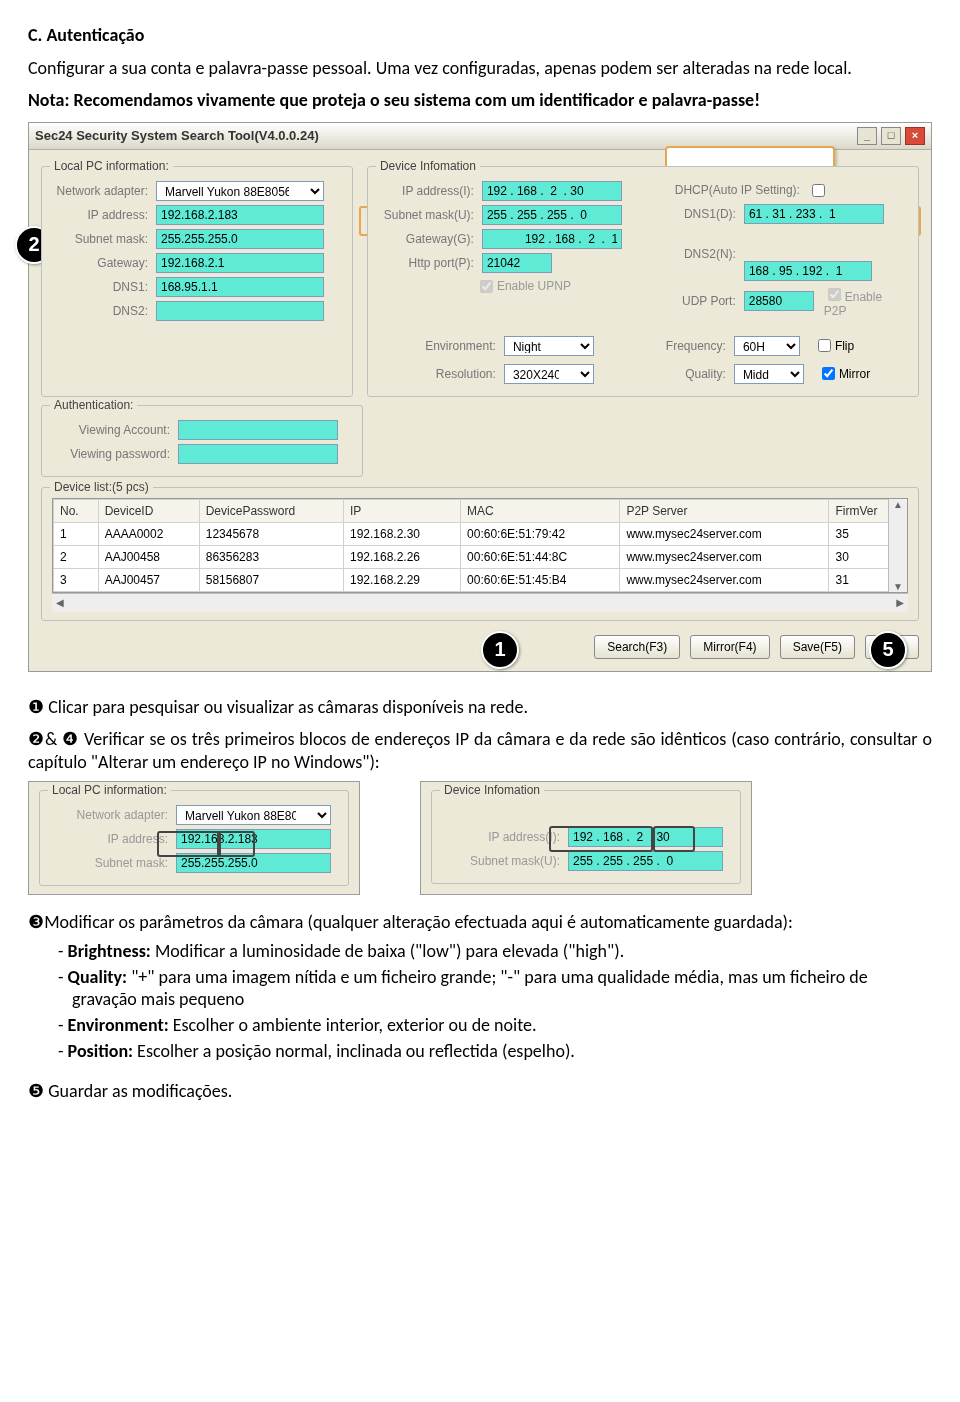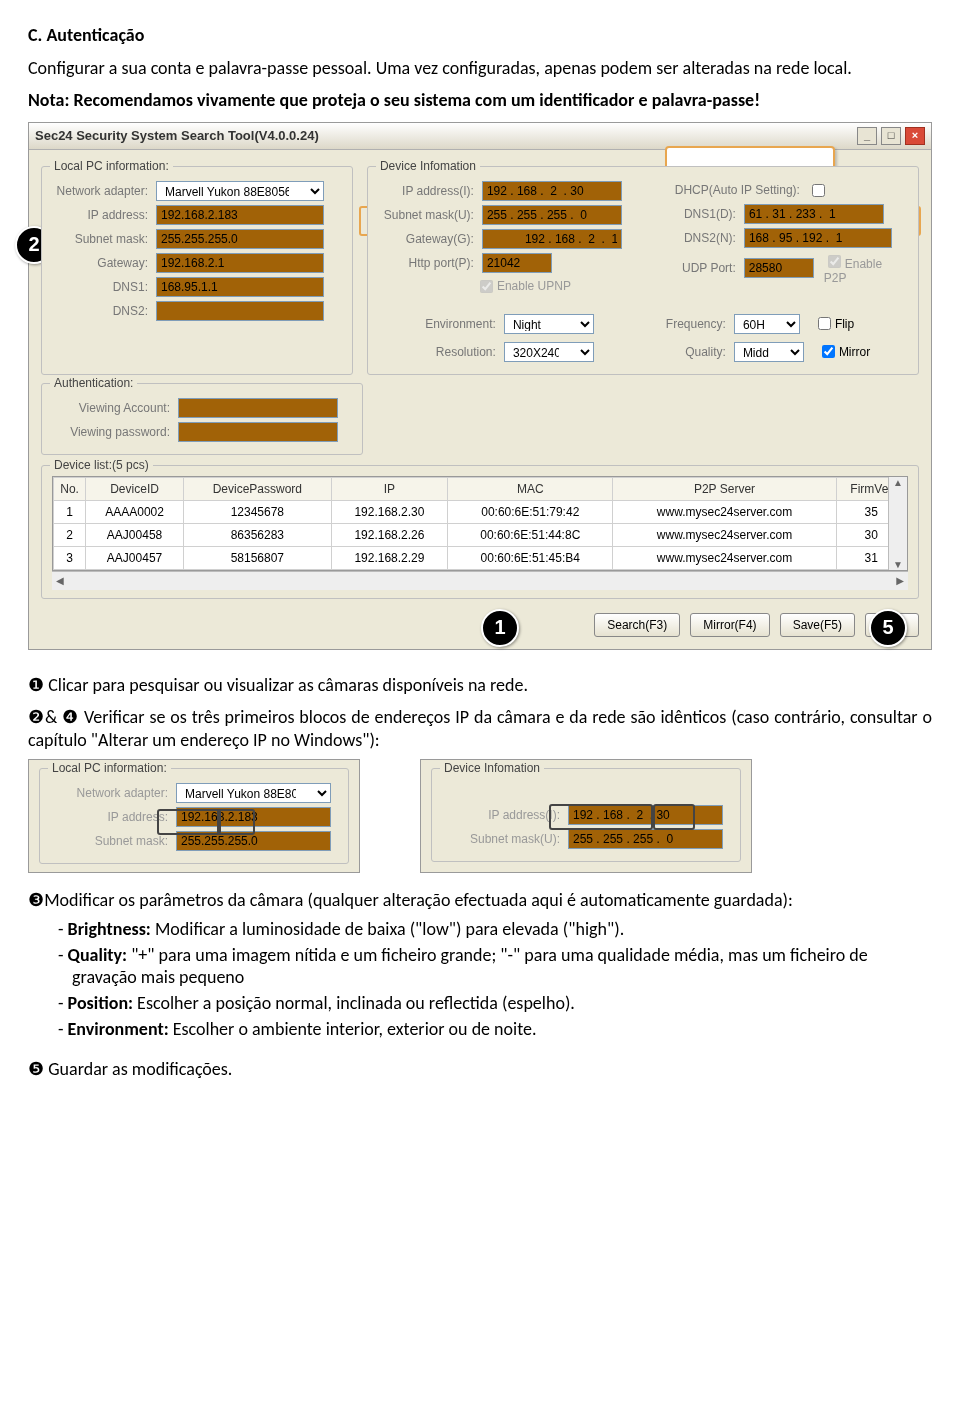--- a/index.html
+++ b/index.html
@@ -8,30 +8,30 @@
 .tool{border:1px solid #9a9a9a;background:#ece9d8;font-family:Tahoma,Arial,sans-serif;font-size:12px;color:#000;position:relative;margin:6px 0 24px 0}
 .titlebar{background:linear-gradient(#fff,#dcd8c8);padding:4px 6px;font-size:13px;font-weight:bold;color:#333;display:flex;align-items:center;justify-content:space-between;border-bottom:1px solid #b0b0b0}
 .titlebar .wbtns{display:flex;gap:4px}
 .titlebar .wbtns span{width:18px;height:16px;border:1px solid #888;background:#e8e4d4;display:inline-flex;align-items:center;justify-content:center;font-size:11px;line-height:1}
 .titlebar .wbtns .close{background:#d94a38;color:#fff;border-color:#a03020}
 .body{padding:10px 12px 12px 12px;position:relative}
 .fs{border:1px solid #c0c0c0;border-radius:3px;padding:10px 10px 8px 10px;margin:6px 0 10px 0;position:relative;background:#ece9d8}
 .fs .lg{position:absolute;top:-8px;left:8px;background:#ece9d8;padding:0 4px;font-size:12px;color:#444}
 .row{display:flex;align-items:center;margin:4px 0}
 .lab{width:118px;text-align:right;color:#777;padding-right:8px;font-size:12px}
-.inp,.sel,.btn,.ip{border:1px solid #7f9db9;background:#a16207;font-family:Tahoma,Arial,sans-serif;font-size:12px;height:20px;box-sizing:border-box;padding:2px 4px}
+.inp,.sel,.btn,.ip{border:1px solid #7f9db9;background:#5eead4;font-family:Tahoma,Arial,sans-serif;font-size:12px;height:20px;box-sizing:border-box;padding:2px 4px}
 .sel{padding-right:18px;background:#fff}
 .btn{background:linear-gradient(#fff,#e6e2d0);border:1px solid #888;border-radius:3px;padding:2px 12px;height:24px}
 .grid3{display:flex;gap:14px}
 .col{flex:1}
 .col .lab{width:96px}
 .col3 .lab{width:86px}
 .chk{margin-right:4px}
 table.dev{width:100%;border-collapse:collapse;font-size:12px;background:#fff}
-table.dev th,table.dev td{border:1px solid #d0d0d0;padding:4px 0;text-align:center}
+table.dev th,table.dev td{border:1px solid #d0d0d0;padding:4px 6px;text-align:left}
 table.dev th{background:#f6f4ea;font-weight:normal;color:#333}
 .tablewrap{border:1px solid #999;background:#fff;position:relative}
 .scrolly{position:absolute;right:0;top:0;bottom:0;width:18px;background:#eee;border-left:1px solid #bbb;display:flex;flex-direction:column;align-items:center;font-size:10px;color:#666}
 .scrolly::before{content:"▲"}.scrolly::after{content:"▼";margin-top:auto}
 .scrollx{height:18px;background:#eee;border-top:1px solid #bbb;display:flex;align-items:center;justify-content:space-between;padding:0 4px;font-size:10px;color:#666}
 .btnrow{display:flex;justify-content:flex-end;gap:10px;margin-top:14px;position:relative}
 .callout{position:absolute;background:#fff;border:2px solid #e8a64f;border-radius:4px;padding:16px 8px;font-size:14px;color:#222;font-family:Calibri,Arial,sans-serif;box-shadow:2px 2px 3px rgba(0,0,0,.2)}
 .disc{position:absolute;width:34px;height:34px;border-radius:50%;background:#000;color:#fff;font-size:20px;font-weight:bold;display:flex;align-items:center;justify-content:center;border:2px solid #fff;box-shadow:1px 1px 3px rgba(0,0,0,.4)}
 .orangebox{position:absolute;border:2px solid #e8a64f;border-radius:3px;pointer-events:none}
 .step{margin:10px 0 6px 0;text-align:justify;line-height:1.25}
@@ -129,21 +129,21 @@
               <div class="row">
                   <span class="lab" style="width:150px">DHCP(Auto IP Setting):</span>
                   <input type="checkbox" class="chk" style="">
                 </div>
               <div class="row">
                   <span class="lab">DNS1(D):</span>
                   <input class="inp" style="width: 140px;" value="61 . 31 . 233 .  1">
                 </div>
               <div class="row">
                   <span class="lab">DNS2(N):</span>
-                  <input class="inp" style="width: 148px;" value="168 . 95 . 192 .  1">
+                  <input class="inp" style="width: 128px; margin-top: 33px;" value="168 . 95 . 192 .  1">
                 </div>
               <div class="row">
                   <span class="lab">UDP Port:</span>
                   <input class="inp" style="width: 70px;" value="28580"> 
                   <span style="margin-left:10px;color:#999"><input type="checkbox" class="chk" checked="" disabled="" style=""><span>Enable P2P</span></span>
                 </div>
             </div>
           </div>
           <div style="display:flex;gap:14px;margin-top:10px">
             <div class="row" style="flex:1">
@@ -291,17 +291,17 @@
     </div>
     <div class="hl" style="top:44px;left:128px;width:100px;height:22px"></div>
     <div class="hl" style="top:44px;left:232px;width:38px;height:22px"></div>
   </div>
 </div>
 
 <div class="step"><span class="bullet">❸</span><span>Modificar os parâmetros da câmara (qualquer alteração efectuada aqui é automaticamente guardada):</span></div>
 <ul class="dash">
   <li><span>- </span><b>Brightness:</b> <span>Modificar a luminosidade de baixa ("low") para elevada ("high").</span></li>
   <li><span>- </span><b>Quality:</b> <span>"+" para uma imagem nítida e um ficheiro grande; "-" para uma qualidade média, mas um ficheiro de gravação mais pequeno</span></li>
+  <li><span>- </span><b>Environment:</b> <span>Escolher o ambiente interior, exterior ou de noite.</span></li>
   <li><span>- </span><b>Position:</b> <span>Escolher a posição normal, inclinada ou reflectida (espelho).</span></li>
-  <li><span>- </span><b>Environment:</b> <span>Escolher o ambiente interior, exterior ou de noite.</span></li>
 </ul>
 
 <div class="step" style="margin-top:18px"><span class="bullet">❺</span><span> Guardar as modificações.</span></div>
 
 </body></html>

